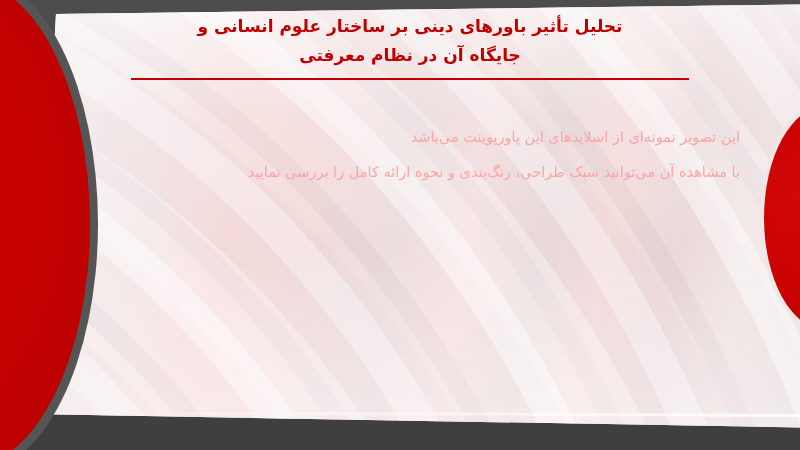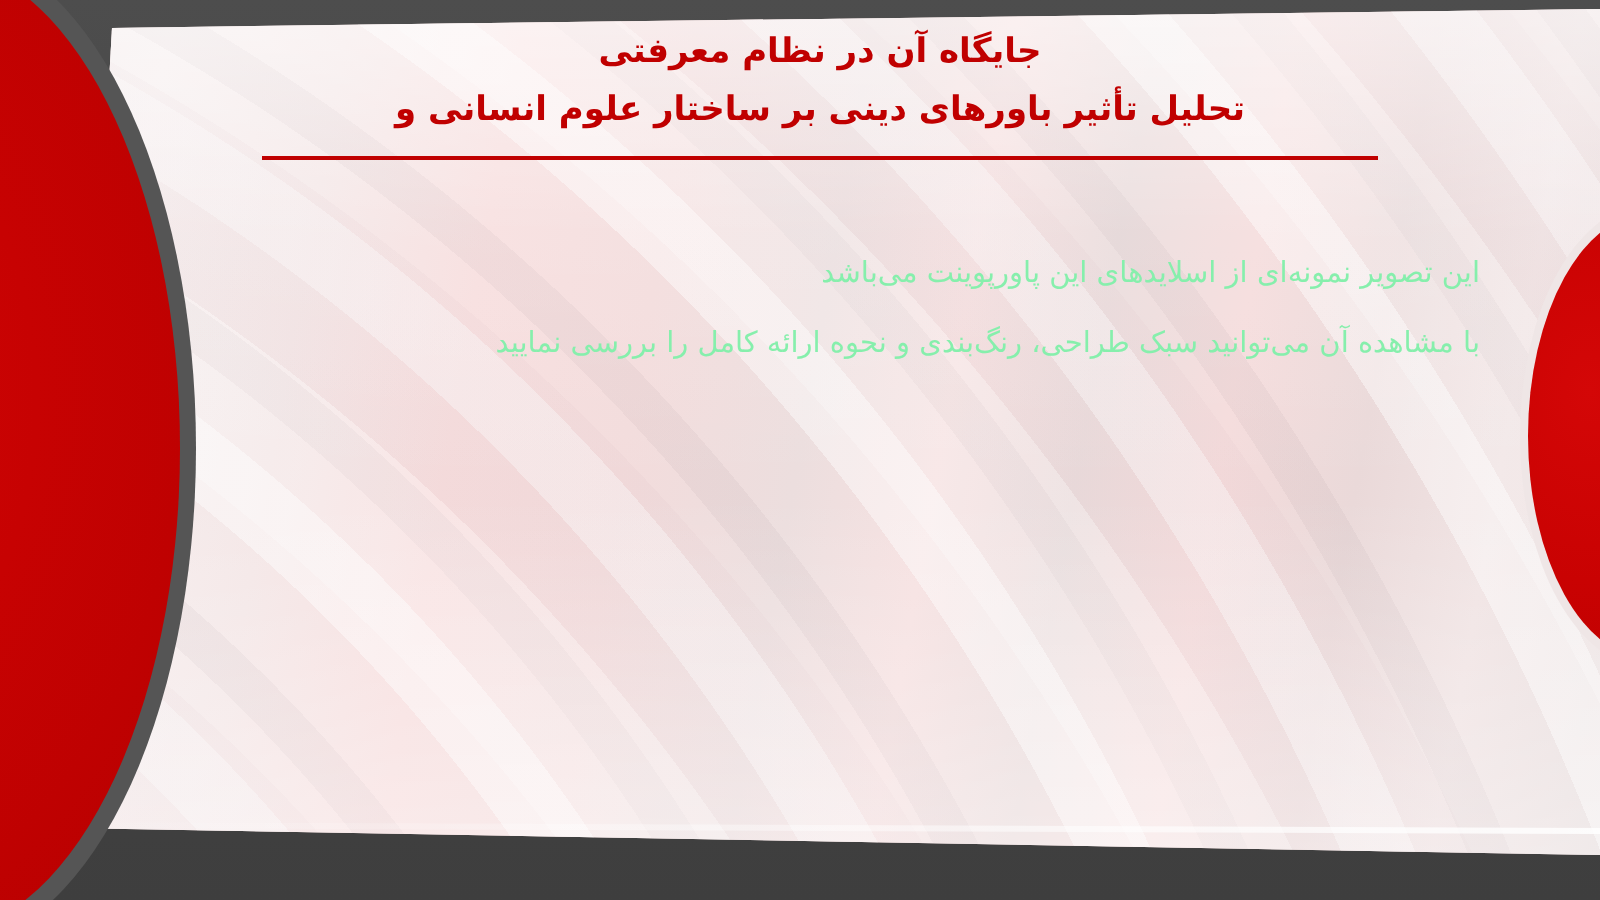--- a/index.html
+++ b/index.html
@@ -158,21 +158,21 @@
     background: #c00000;
   }
 
   .body {
     position: absolute;
     left: 40px;
     top: 120px;
     width: 700px;
     direction: rtl;
     text-align: right;
-    color: #86efac;
+    color: #fca5a5;
     font-size: 14.5px;
     line-height: 35px;
     font-weight: normal;
   }
   .body .line { white-space: nowrap; }
 
   
   .edge-highlight-bottom {
     position: absolute;
     left: 28px; top: 411px;
@@ -199,22 +199,22 @@
 
   <div class="edge-highlight-bottom"></div>
 
   <div class="left-rim"></div>
   <div class="left-red"></div>
 
   <div class="right-rim"></div>
   <div class="right-red"></div>
 
   <div class="title">
+    <div>تحلیل تأثیر باورهای دینی بر ساختار علوم انسانی و</div>
     <div>جایگاه آن در نظام معرفتی</div>
-    <div>تحلیل تأثیر باورهای دینی بر ساختار علوم انسانی و</div>
   </div>
   <div class="title-rule"></div>
 
   <div class="body">
     <div class="line">این تصویر نمونه‌ای از اسلایدهای این پاورپوینت می‌باشد</div>
     <div class="line">با مشاهده آن می‌توانید سبک طراحی، رنگ‌بندی و نحوه ارائه کامل را بررسی نمایید</div>
   </div>
 
 </div>
 

